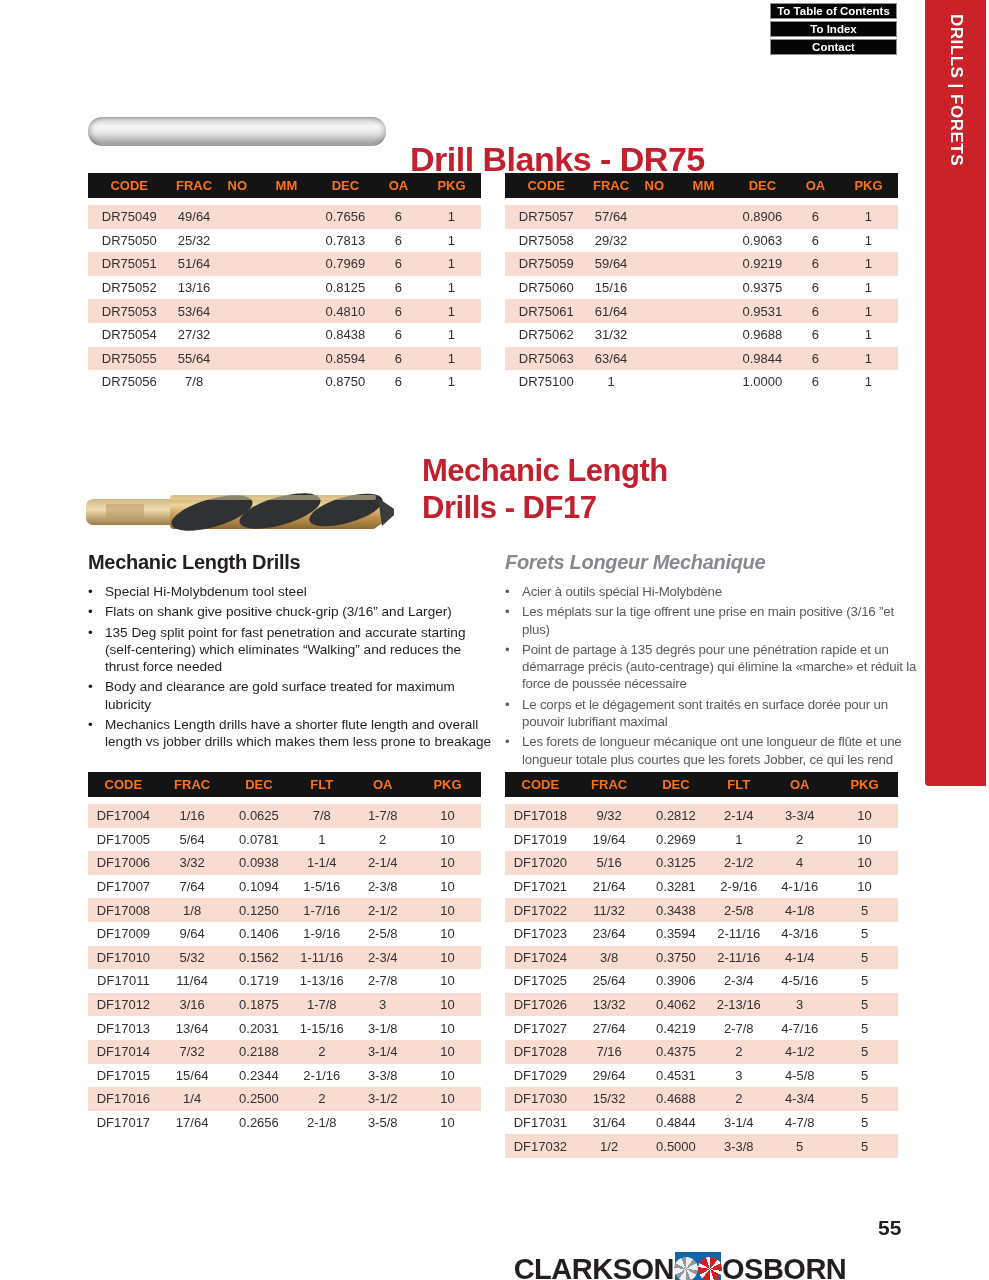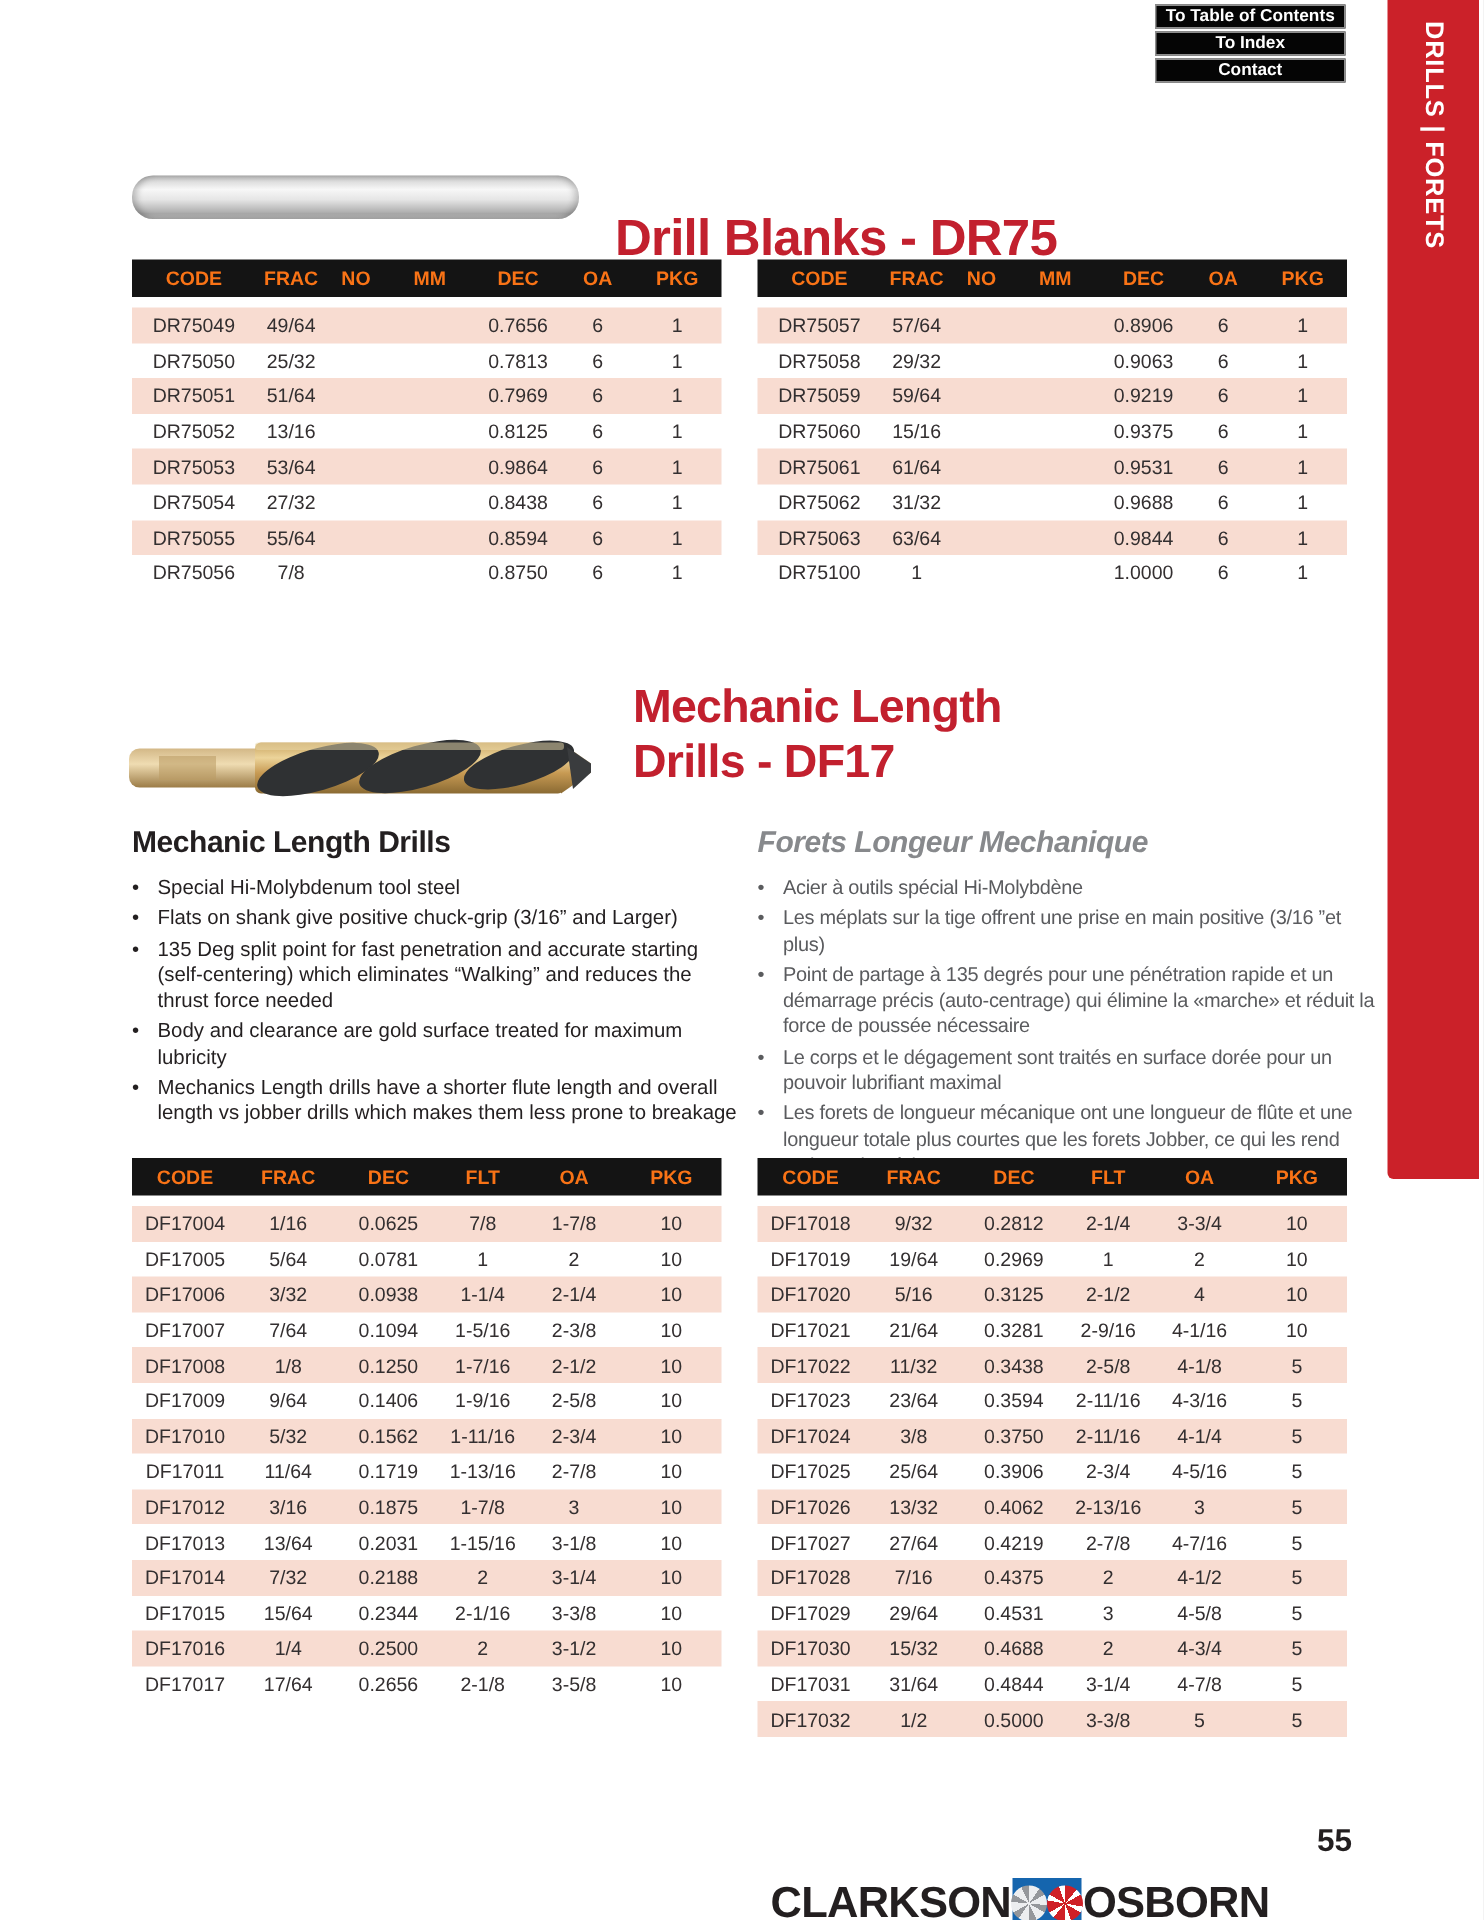--- a/index.html
+++ b/index.html
@@ -134,21 +134,21 @@
           <span class="c3"></span>
           <span class="c4">0.8125</span>
           <span class="c5">6</span>
           <span class="c6">1</span>
         </div>
         <div class="row">
           <span class="c0">DR75053</span>
           <span class="c1">53/64</span>
           <span class="c2"></span>
           <span class="c3"></span>
-          <span class="c4">0.9864</span>
+          <span class="c4">0.4810</span>
           <span class="c5">6</span>
           <span class="c6">1</span>
         </div>
         <div class="row">
           <span class="c0">DR75054</span>
           <span class="c1">27/32</span>
           <span class="c2"></span>
           <span class="c3"></span>
           <span class="c4">0.8438</span>
           <span class="c5">6</span>

